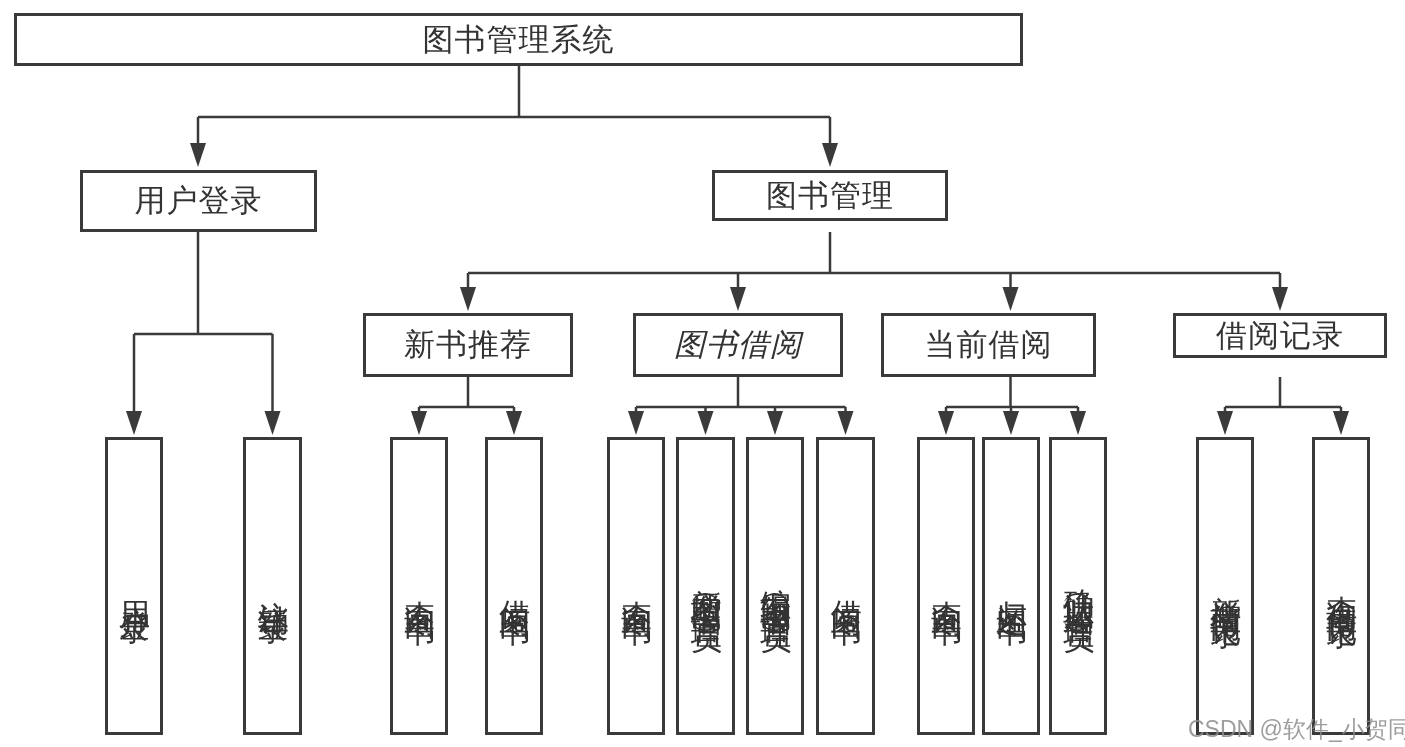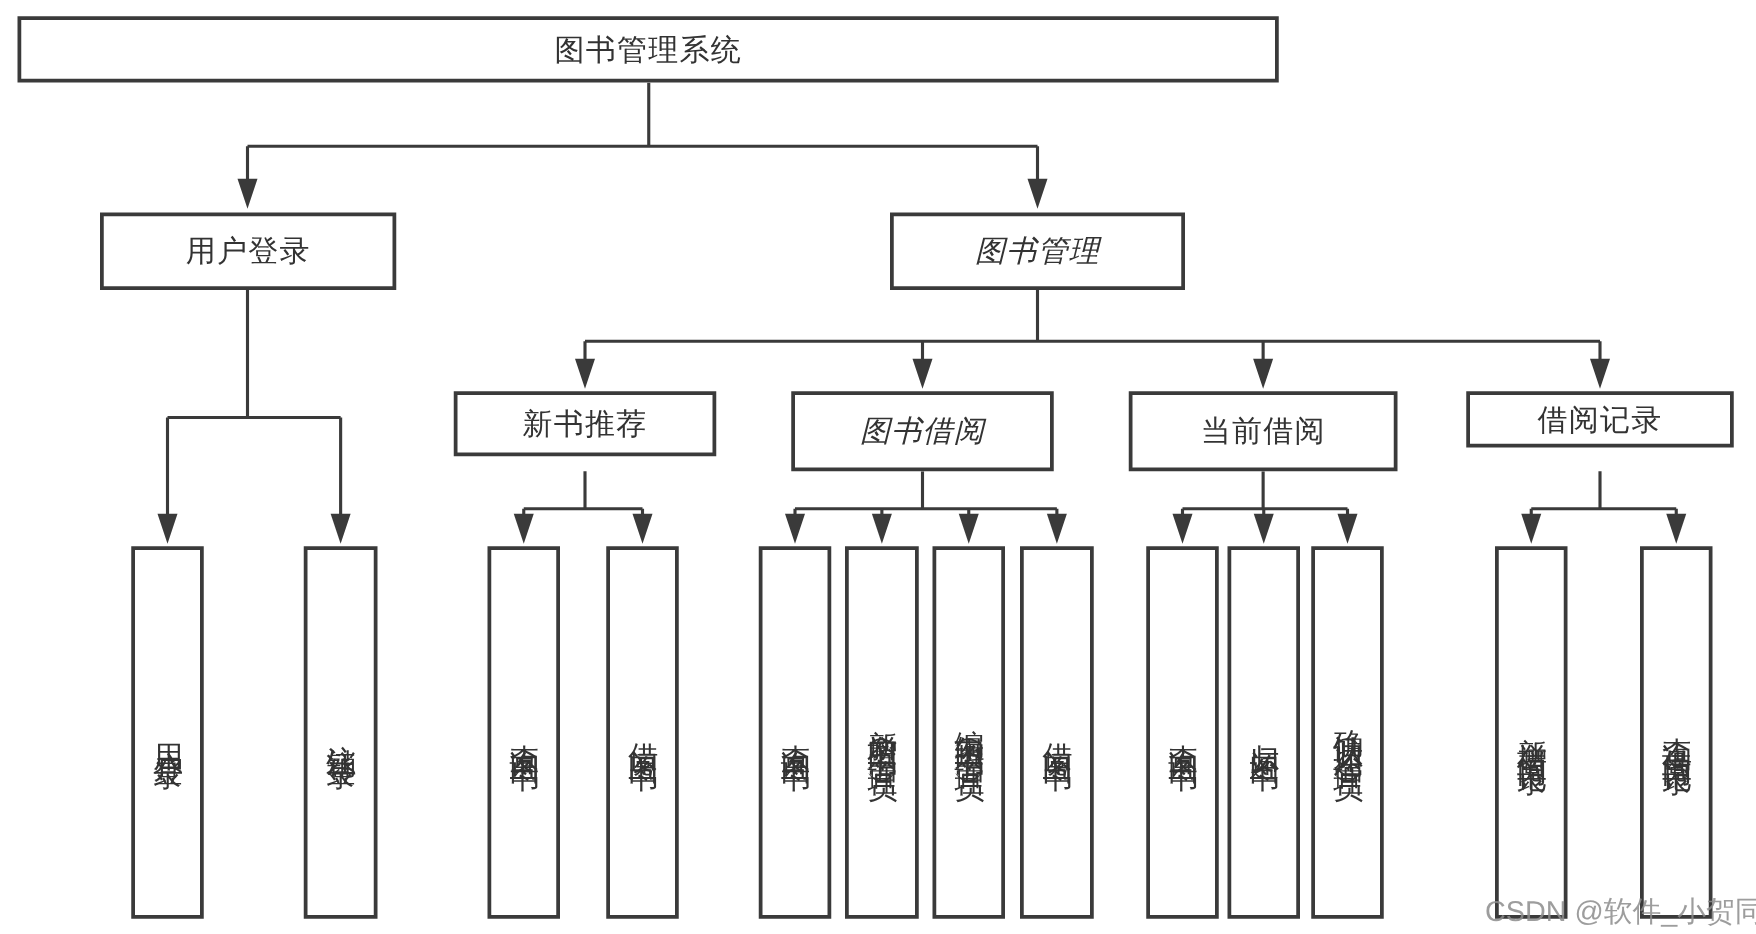--- a/index.html
+++ b/index.html
@@ -19,21 +19,21 @@
   }
   .node {
     position: absolute;
     box-sizing: border-box;
     background: #ffffff;
     border: 3px solid #3a3a3a;
     color: #333333;
     display: flex;
     align-items: center;
     justify-content: center;
-    font-size: 24px;
+    font-size: 31px;
     letter-spacing: 1px;
     text-align: center;
   }
   .node.v span {
     writing-mode: vertical-rl;
     text-orientation: mixed;
     letter-spacing: 5px;
     line-height: 1.05;
     white-space: nowrap;
   }
@@ -126,31 +126,31 @@
     </g>
   </svg>
 
   <div class="node" style="left:14px; top:13px; width:1009px; height:53px;">
     <span>图书管理系统</span>
   </div>
 
   <div class="node" style="left:80px; top:170px; width:237px; height:62px;">
     <span>用户登录</span>
   </div>
-  <div class="node" style="left:712px; top:170px; width:236px; height:62px;font-style:italic;">
+  <div class="node" style="left:712px; top:170px; width:236px; height:51px;">
     <span>图书管理</span>
   </div>
 
-  <div class="node" style="left:363px; top:313px; width:210px; height:52px;">
+  <div class="node" style="left:363px; top:313px; width:210px; height:64px;">
     <span>新书推荐</span>
   </div>
   <div class="node" style="left:633px; top:313px; width:210px; height:64px;font-style:italic;">
     <span>图书借阅</span>
   </div>
-  <div class="node" style="left:903px; top:313px; width:215px; height:64px;">
+  <div class="node" style="left:881px; top:313px; width:215px; height:64px;">
     <span>当前借阅</span>
   </div>
   <div class="node" style="left:1173px; top:313px; width:214px; height:45px;">
     <span>借阅记录</span>
   </div>
 
   <div class="node v" style="left:105px; top:437px; width:58px; height:298px;">
     <span>用户登录</span>
   </div>
   <div class="node v" style="left:243px; top:437px; width:59px; height:298px;">

